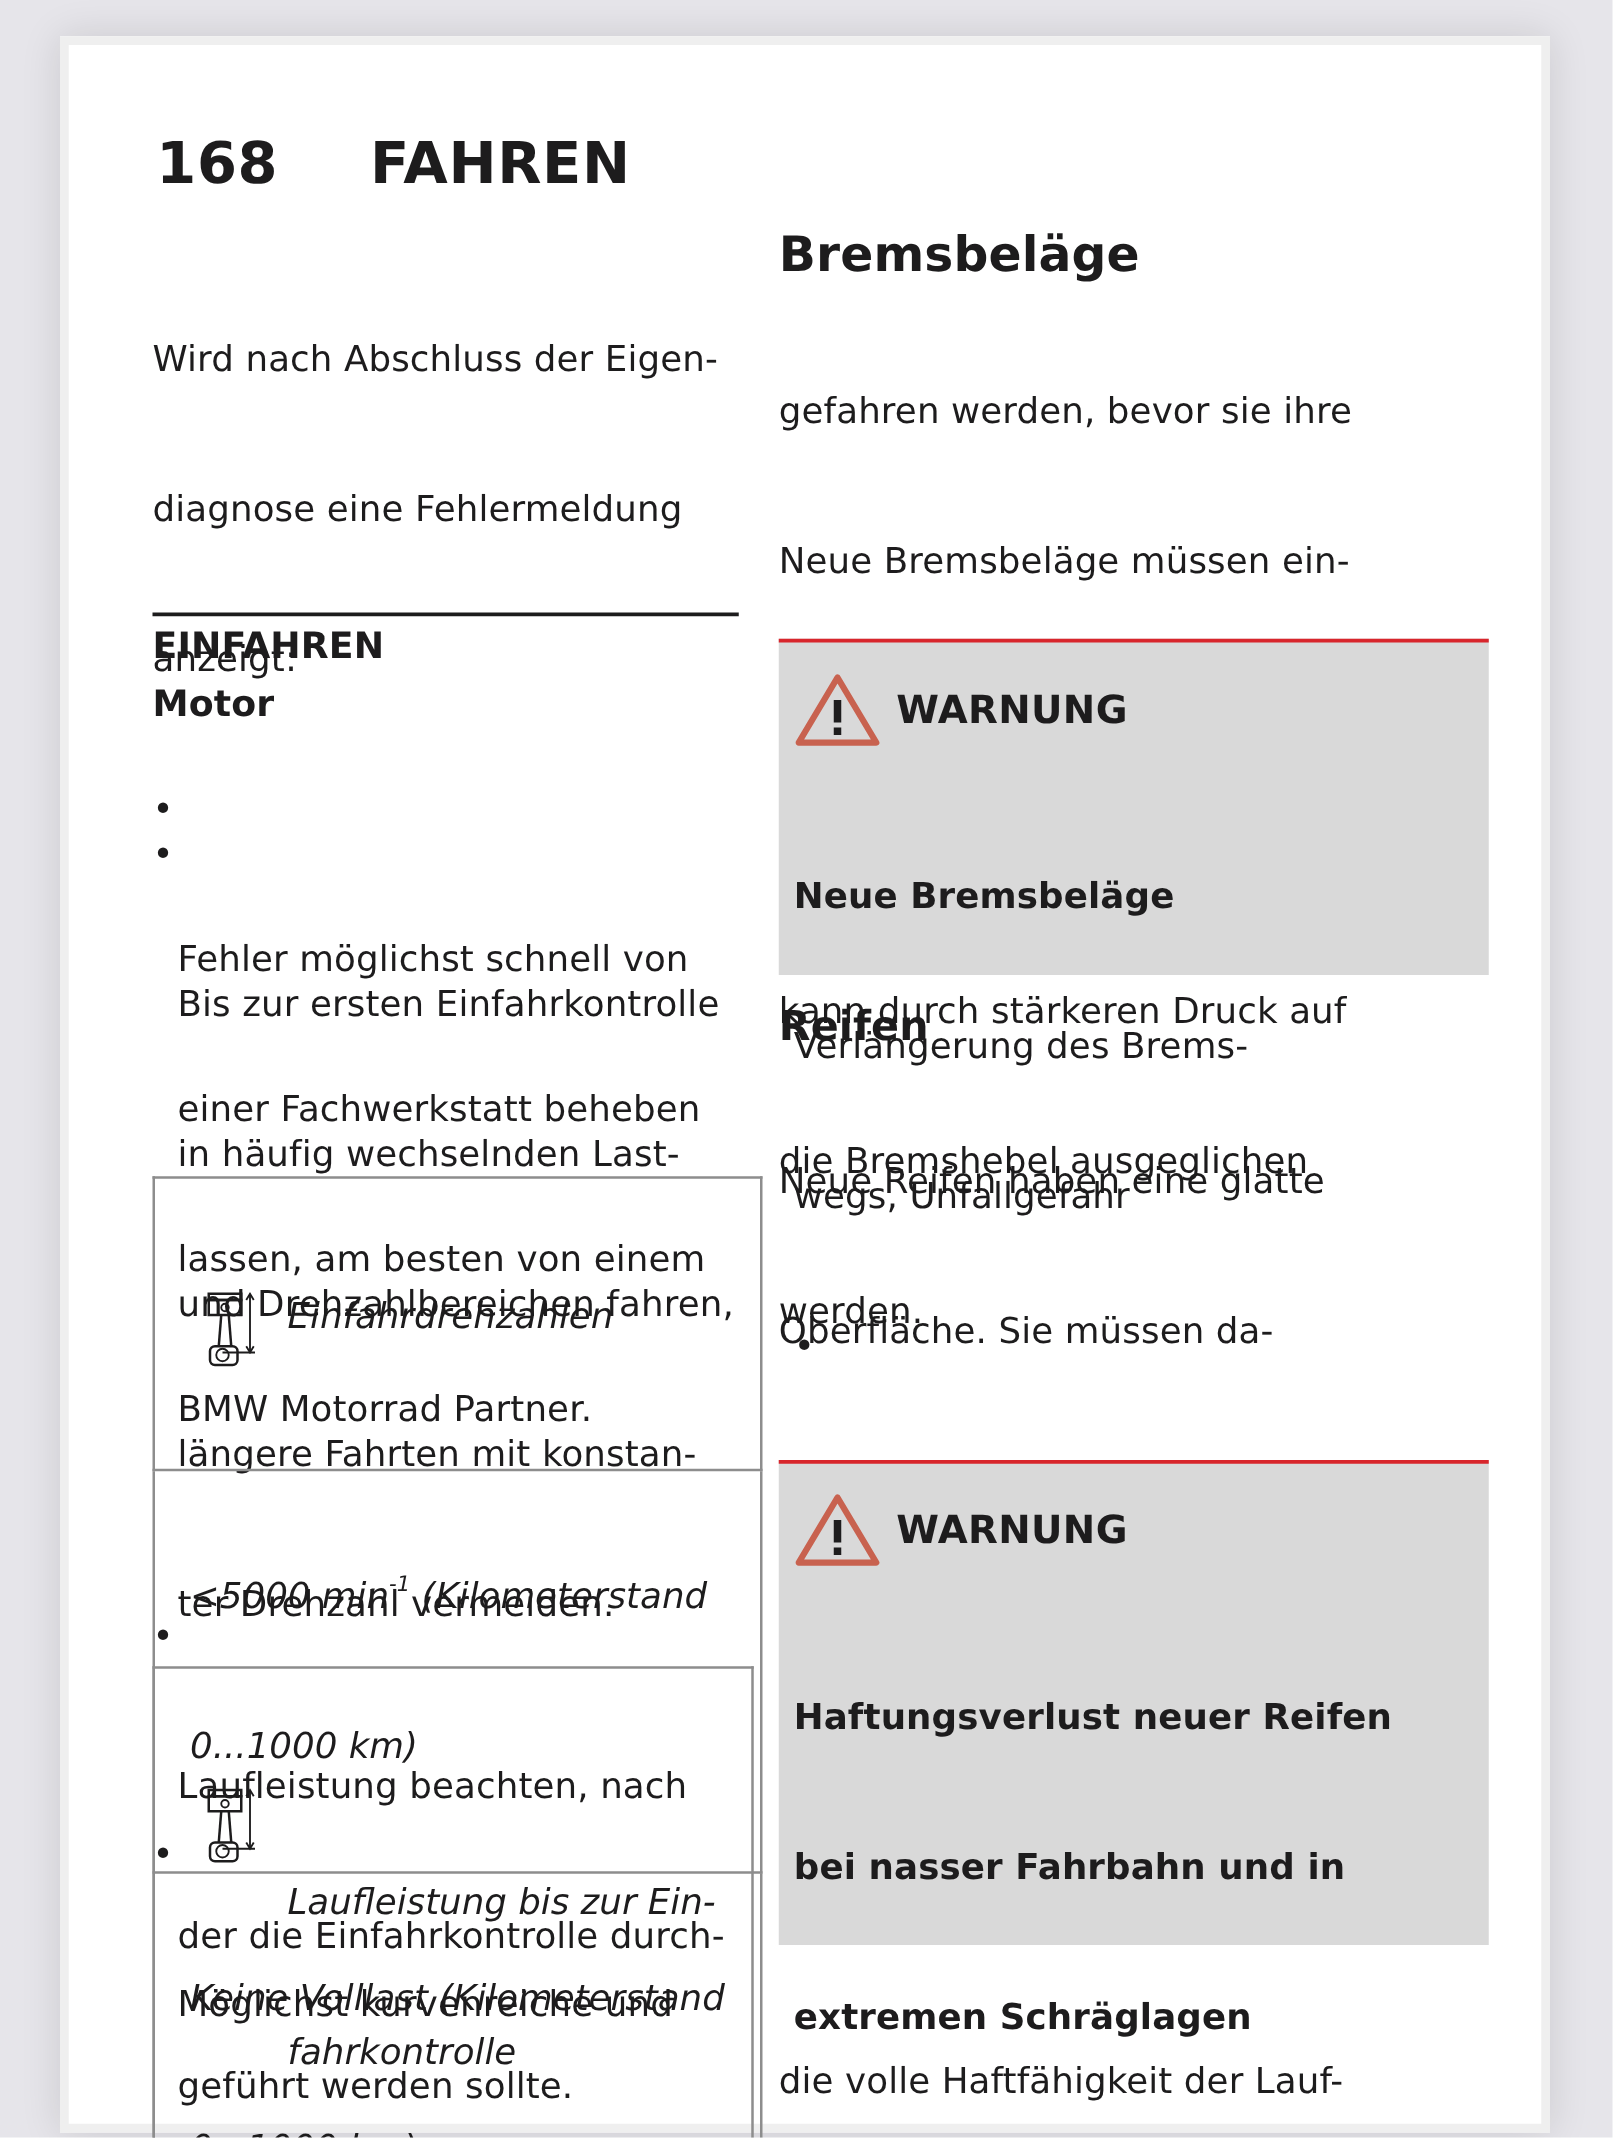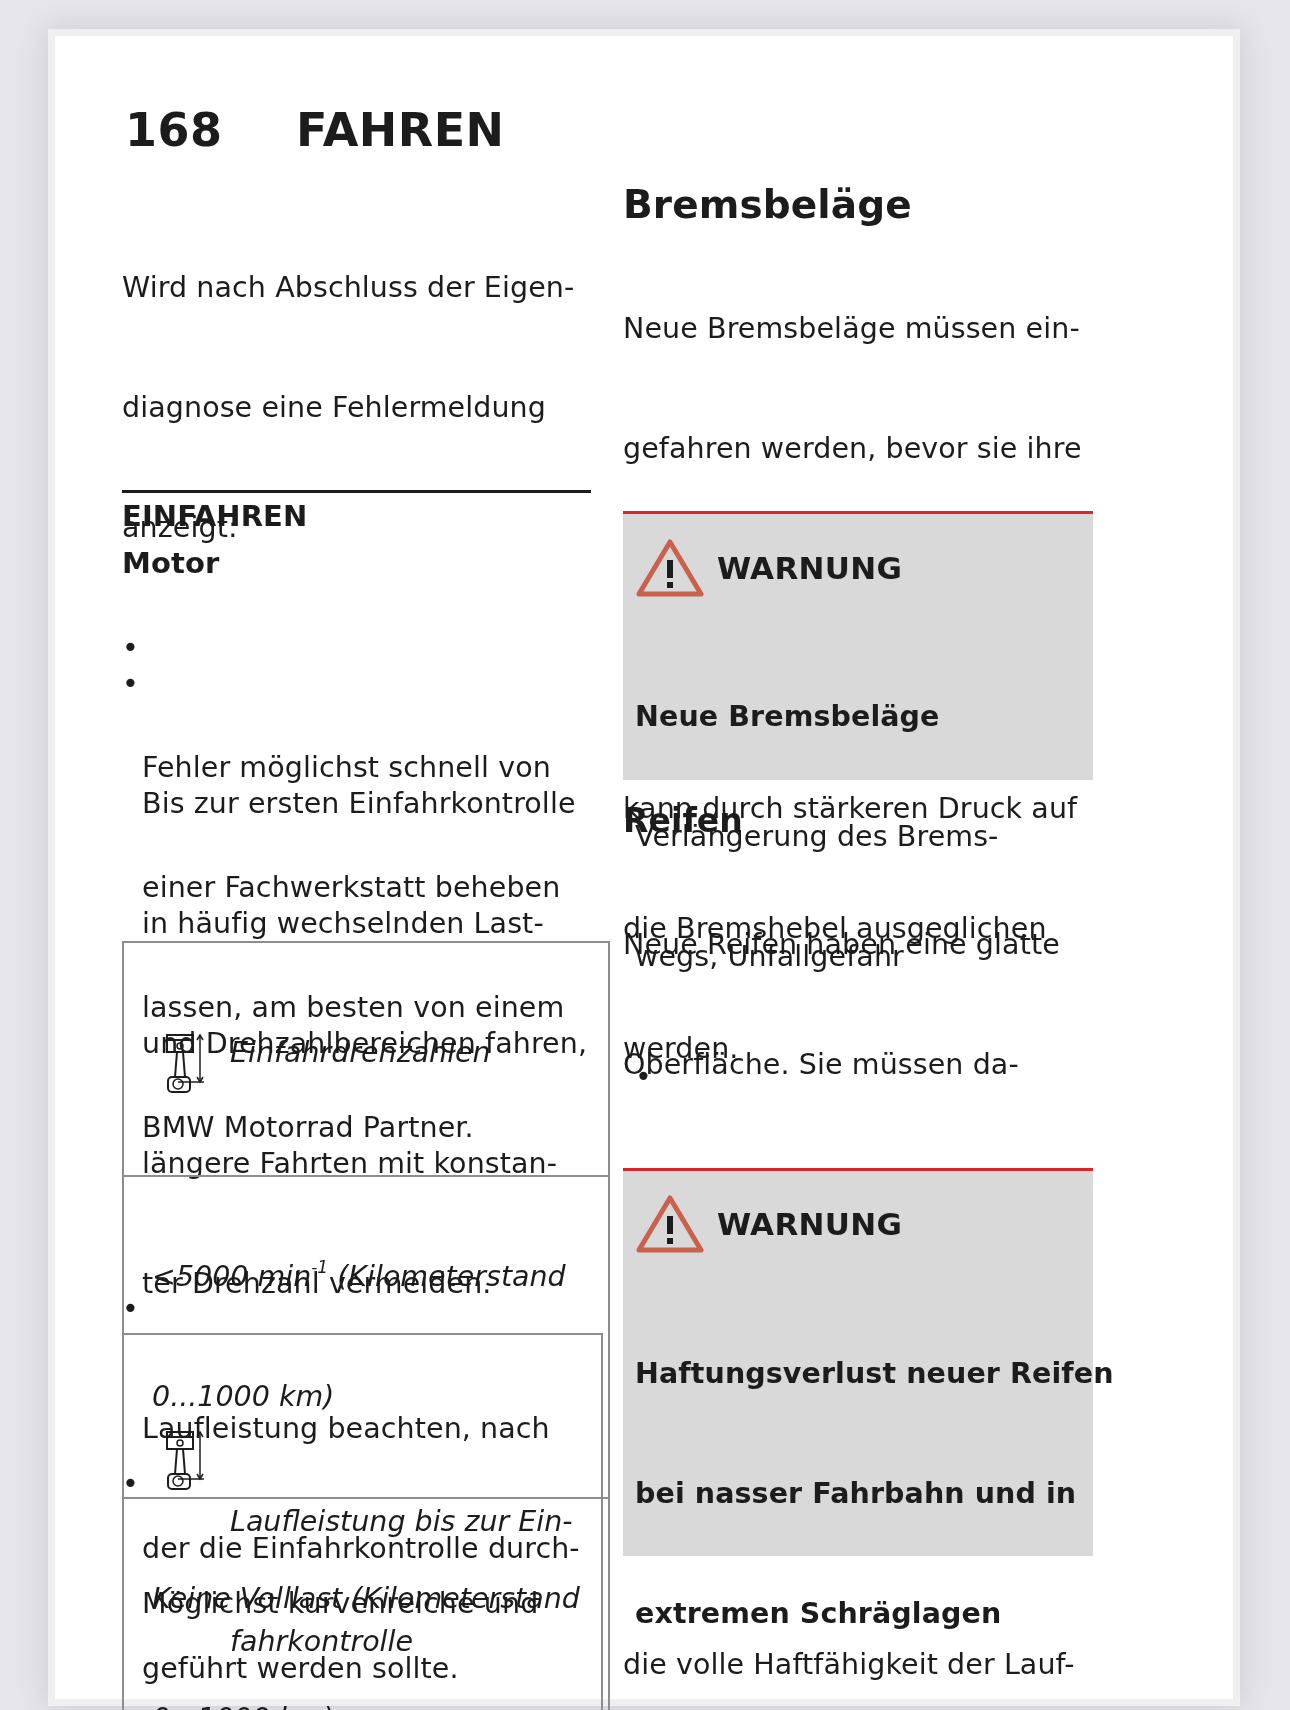--- a/index.html
+++ b/index.html
@@ -11,21 +11,21 @@
   .hdr { font-weight:bold; font-size:46px; line-height:46px; letter-spacing:0.5px; }
   .txt { font-size:28.5px; line-height:40px; white-space:pre; letter-spacing:0.1px; }
   .b { font-weight:bold; }
   .line { display:block; height:40px; }
   .bullet-row { position:relative; padding-left:20px; }
   .bullet-row .dot { position:absolute; left:0; top:0; }
   .rule { position:absolute; background:#1d1c1d; height:3px; }
   table.spec { position:absolute; border-collapse:collapse; width:470px; }
   table.spec td { border:2px solid #8d8d8d; padding:0 28px; font-size:28.5px; line-height:40px; white-space:pre; vertical-align:top;font-style:italic; }
   .icon-cell { display:flex; align-items:flex-start; }
-  .warn { position:absolute; left:623px; width:470px; background:#d9d9d9; border-top:3px solid #d8262c; box-sizing:border-box; }
+  .warn { position:absolute; left:623px; width:568px; background:#d9d9d9; border-top:3px solid #d8262c; box-sizing:border-box; }
   .warn-head { position:absolute; left:12px; display:flex; align-items:center; }
   .warn-title { font-weight:bold; font-size:31px; margin-left:12px; letter-spacing:0.3px; }
   sup { font-size:17px; line-height:0; position:relative; top:-3px; }
 </style>
 </head>
 <body>
 
 <div class="page"></div>
 
 <div class="abs hdr" style="left:125px; top:107px;">168</div>
@@ -137,22 +137,22 @@
         </div>
       </div>
     </td>
   </tr>
 
 </tbody>
   </table>
 
 <div class="abs txt b" style="left:623px; top:185px; font-size:39px;">Bremsbeläge</div>
 <div class="abs txt" style="left:623px; top:229px;">
+  <span class="line">gefahren werden, bevor sie ihre</span>
   <span class="line">Neue Bremsbeläge müssen ein-</span>
-  <span class="line">gefahren werden, bevor sie ihre</span>
   <span class="line">optimale Reibkraft erreichen.</span>
   <span class="line">Die verminderte Bremswirkung</span>
   <span class="line">kann durch stärkeren Druck auf</span>
   <span class="line">die Bremshebel ausgeglichen</span>
   <span class="line">werden.</span>
 </div>
 
 <div class="warn" style="top:511px; height:269px;">
   <div class="warn-head" style="top:24px;">
     <svg width="70" height="60" viewBox="0 0 70 60">

